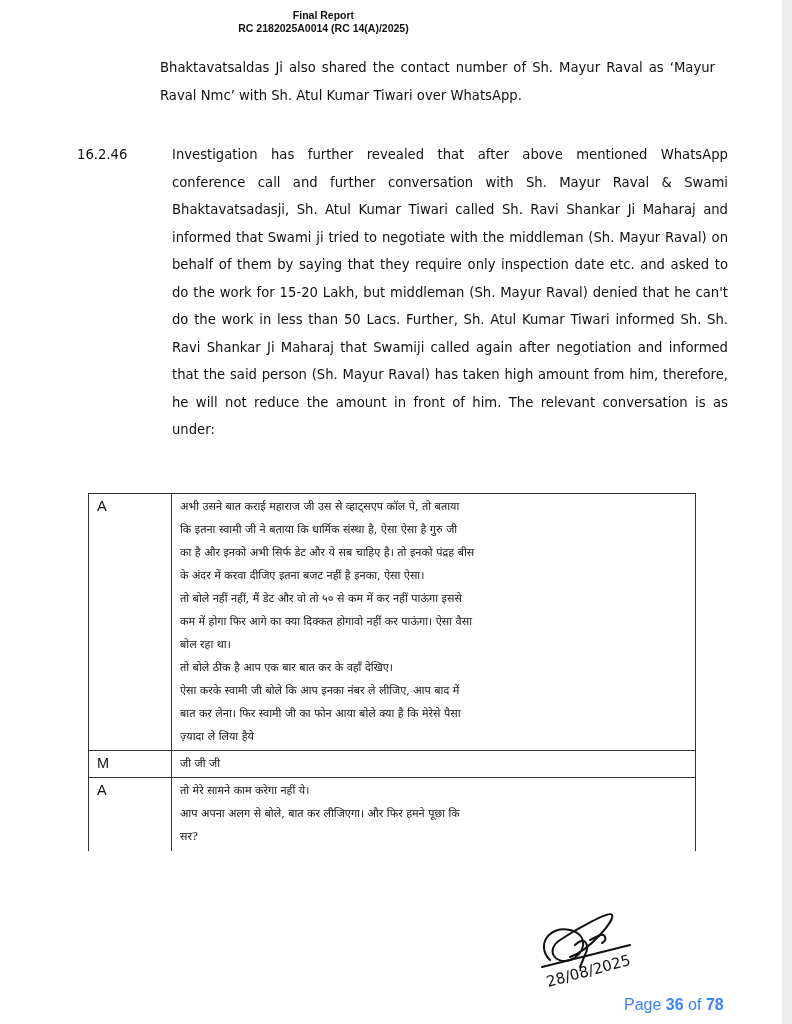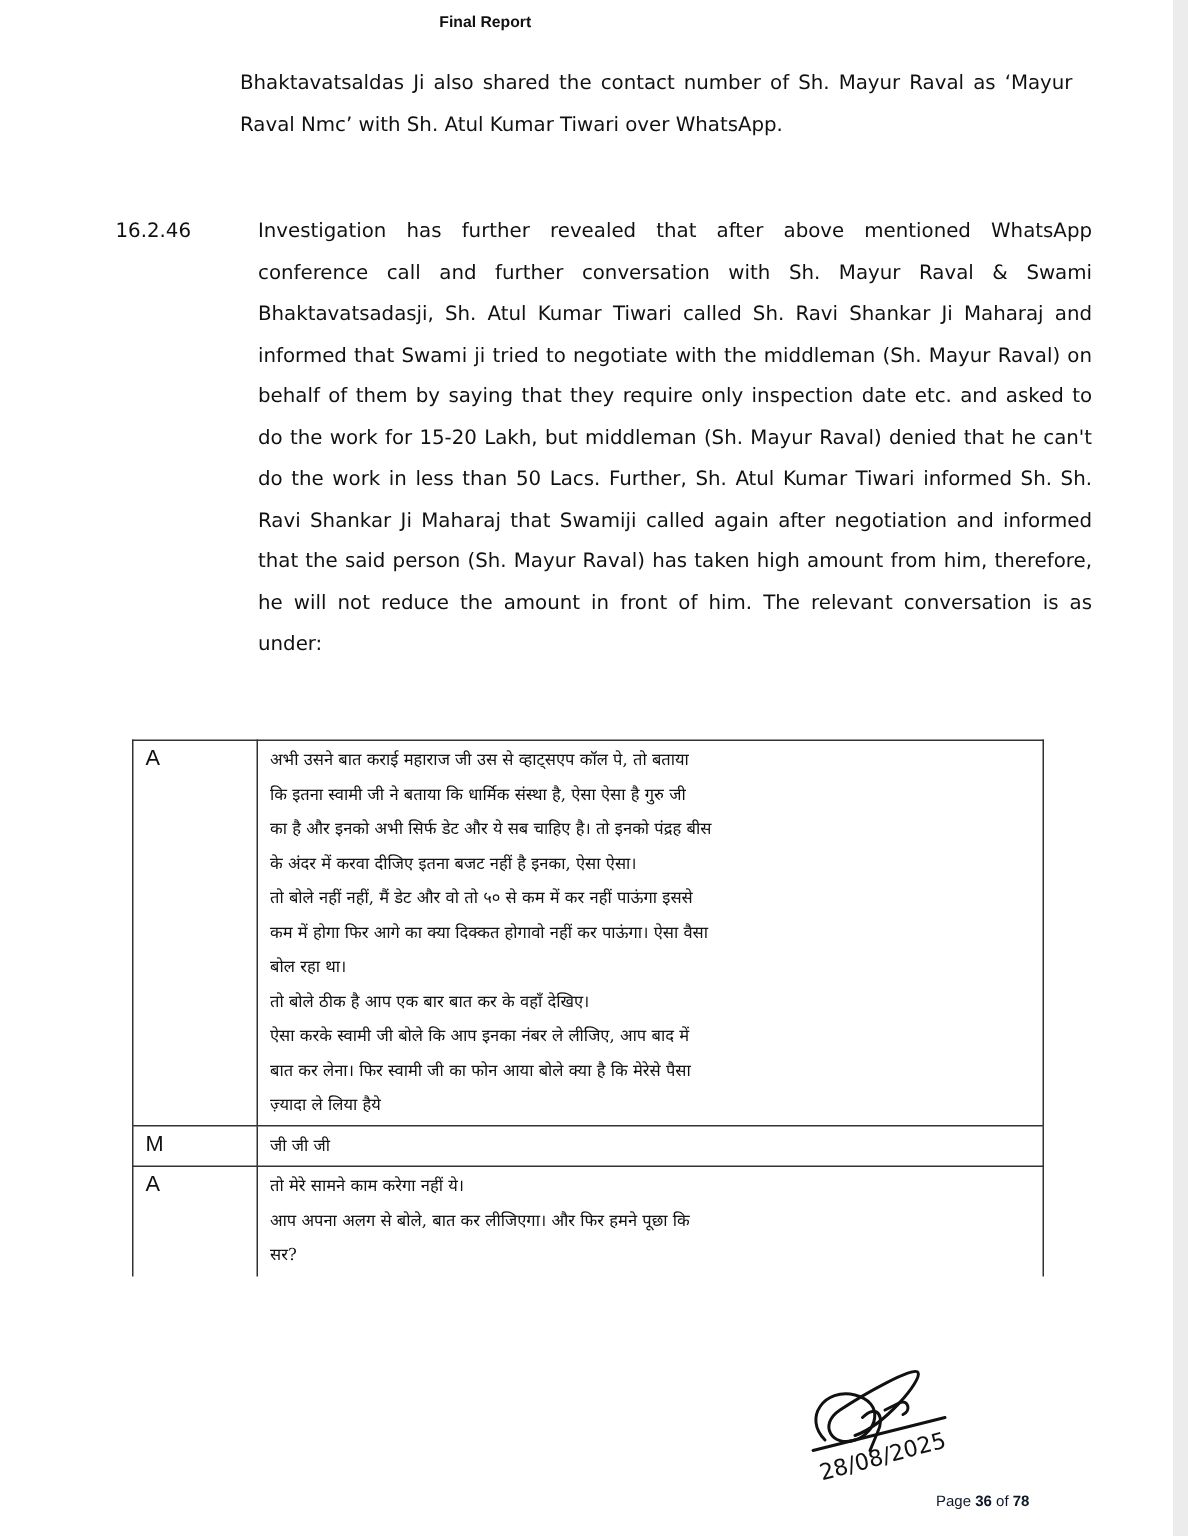--- a/index.html
+++ b/index.html
@@ -10,50 +10,51 @@
     }
     .right-strip { position: absolute; left: 782px; top: 0; width: 10px; height: 1024px; background: #ececec; }
     .header {
       position: absolute; top: 9px; left: 0; width: 647px; text-align: center;
       font-family: "Liberation Sans", sans-serif; font-weight: bold; font-size: 10.5px; line-height: 12.5px;
     }
     .para {
       position: absolute; font-family: "DejaVu Sans", sans-serif; font-size: 13.2px; color: #111;
       line-height: 27.5px; text-align: justify;
     }
-    .cont { left: 160px; top: 42px; width: 555px; }
+    .cont { left: 160px; top: 54px; width: 555px; }
     .pnum { position: absolute; left: 77px; top: 141px; font-size: 13.2px; line-height: 27.5px; }
     .main { left: 160px; top: 141px; width: 556px; margin-left: 12px; }
     table.conv {
       position: absolute; left: 88px; top: 493px; width: 608px;
       border-collapse: collapse; font-family: "DejaVu Serif", serif;
     }
     table.conv td {
       border: 1.5px solid #333; vertical-align: top; padding: 1px 8px 2px 8px;
       font-size: 11px; line-height: 23px;
     }
     table.conv td.spk {
       width: 66px; font-family: "Liberation Sans", sans-serif; font-size: 14.5px;
     }
     table.conv tr.last td { border-bottom: none; height: 70px; }
     .line { display: block; }
     .sig { position: absolute; left: 530px; top: 905px; width: 140px; height: 90px; }
     .footer {
       position: absolute; left: 624px; top: 996px; font-family: "Liberation Sans", sans-serif;
-      font-size: 10px; color: #0f172a;
+      font-size: 16px; color: #3b82f6;
     }
     .footer b { font-weight: bold; }
   </style>
 </head>
 <body>
 
 <div class="right-strip"></div>
 
 <div class="header">
   <div>Final Report</div>
+  <div>RC 2182025A0014 (RC 14(A)/2025)</div>
 </div>
 
 <div class="para cont">Bhaktavatsaldas Ji also shared the contact number of Sh. Mayur Raval as ‘Mayur Raval Nmc’ with Sh. Atul Kumar Tiwari over WhatsApp.</div>
 
 <div class="pnum">16.2.46</div>
 <div class="para main">Investigation has further revealed that after above mentioned WhatsApp conference call and further conversation with Sh. Mayur Raval &amp; Swami Bhaktavatsadasji, Sh. Atul Kumar Tiwari called Sh. Ravi Shankar Ji Maharaj and informed that Swami ji tried to negotiate with the middleman (Sh. Mayur Raval) on behalf of them by saying that they require only inspection date etc. and asked to do the work for 15-20 Lakh, but middleman (Sh. Mayur Raval) denied that he can't do the work in less than 50 Lacs. Further, Sh. Atul Kumar Tiwari informed Sh. Sh. Ravi Shankar Ji Maharaj that Swamiji called again after negotiation and informed that the said person (Sh. Mayur Raval) has taken high amount from him, therefore, he will not reduce the amount in front of him. The relevant conversation is as under:</div>
 
 <table class="conv">
   <tbody id="conv-body">
       <tr>

